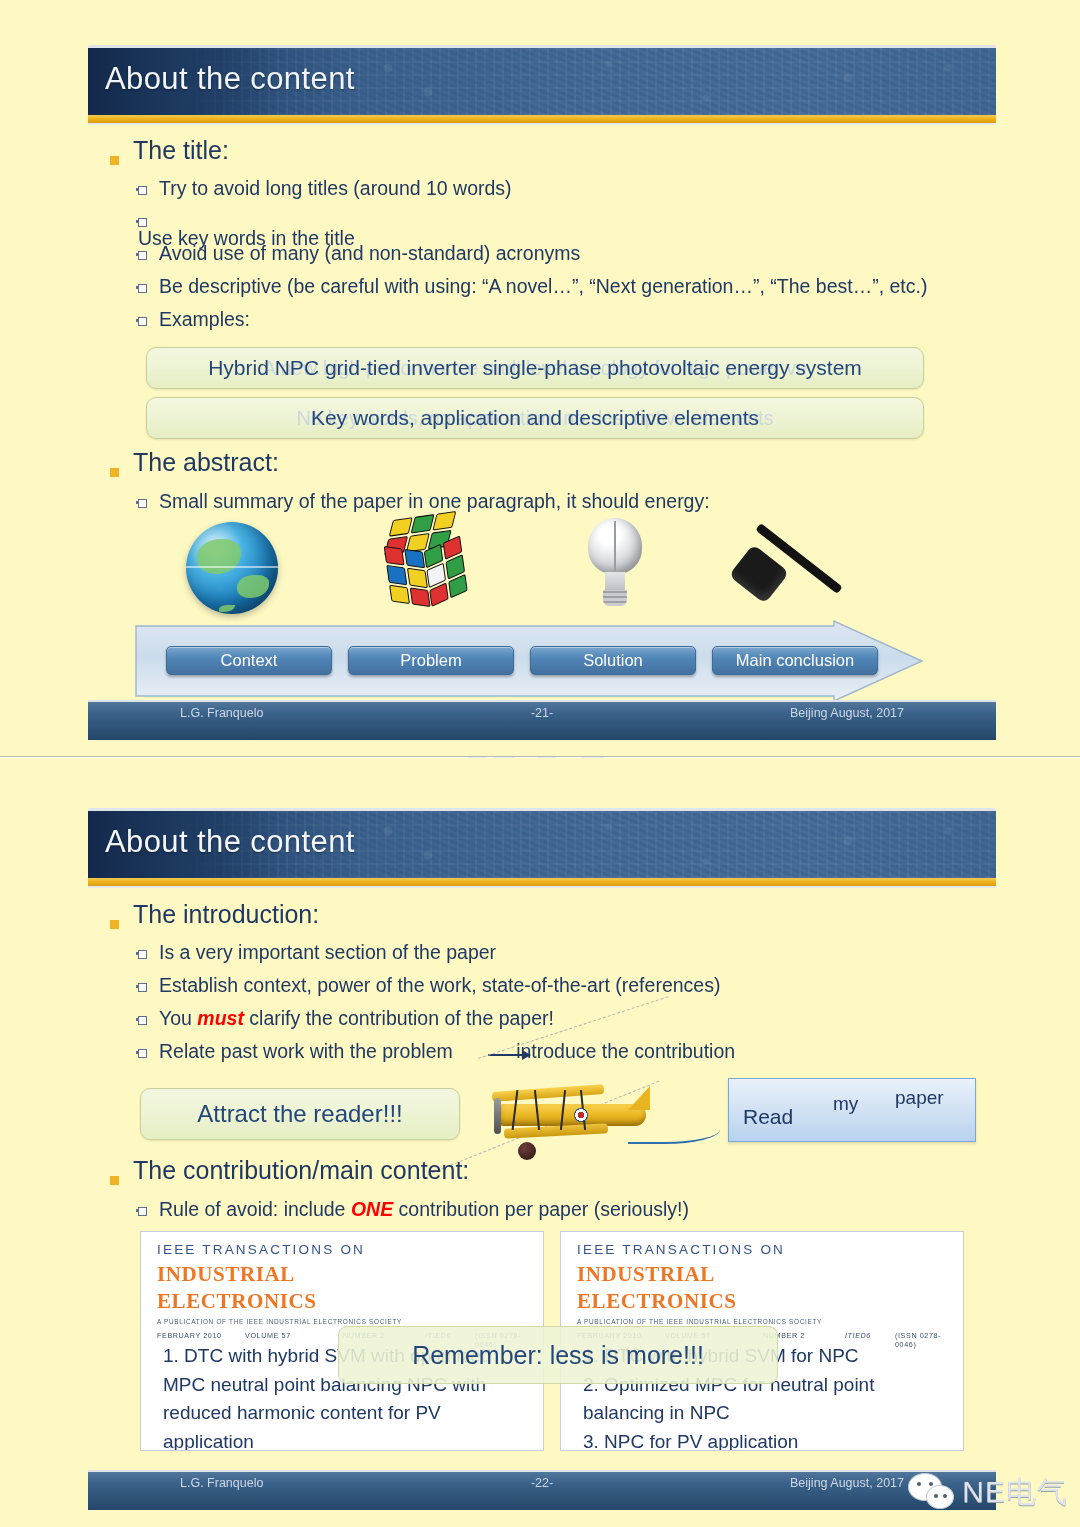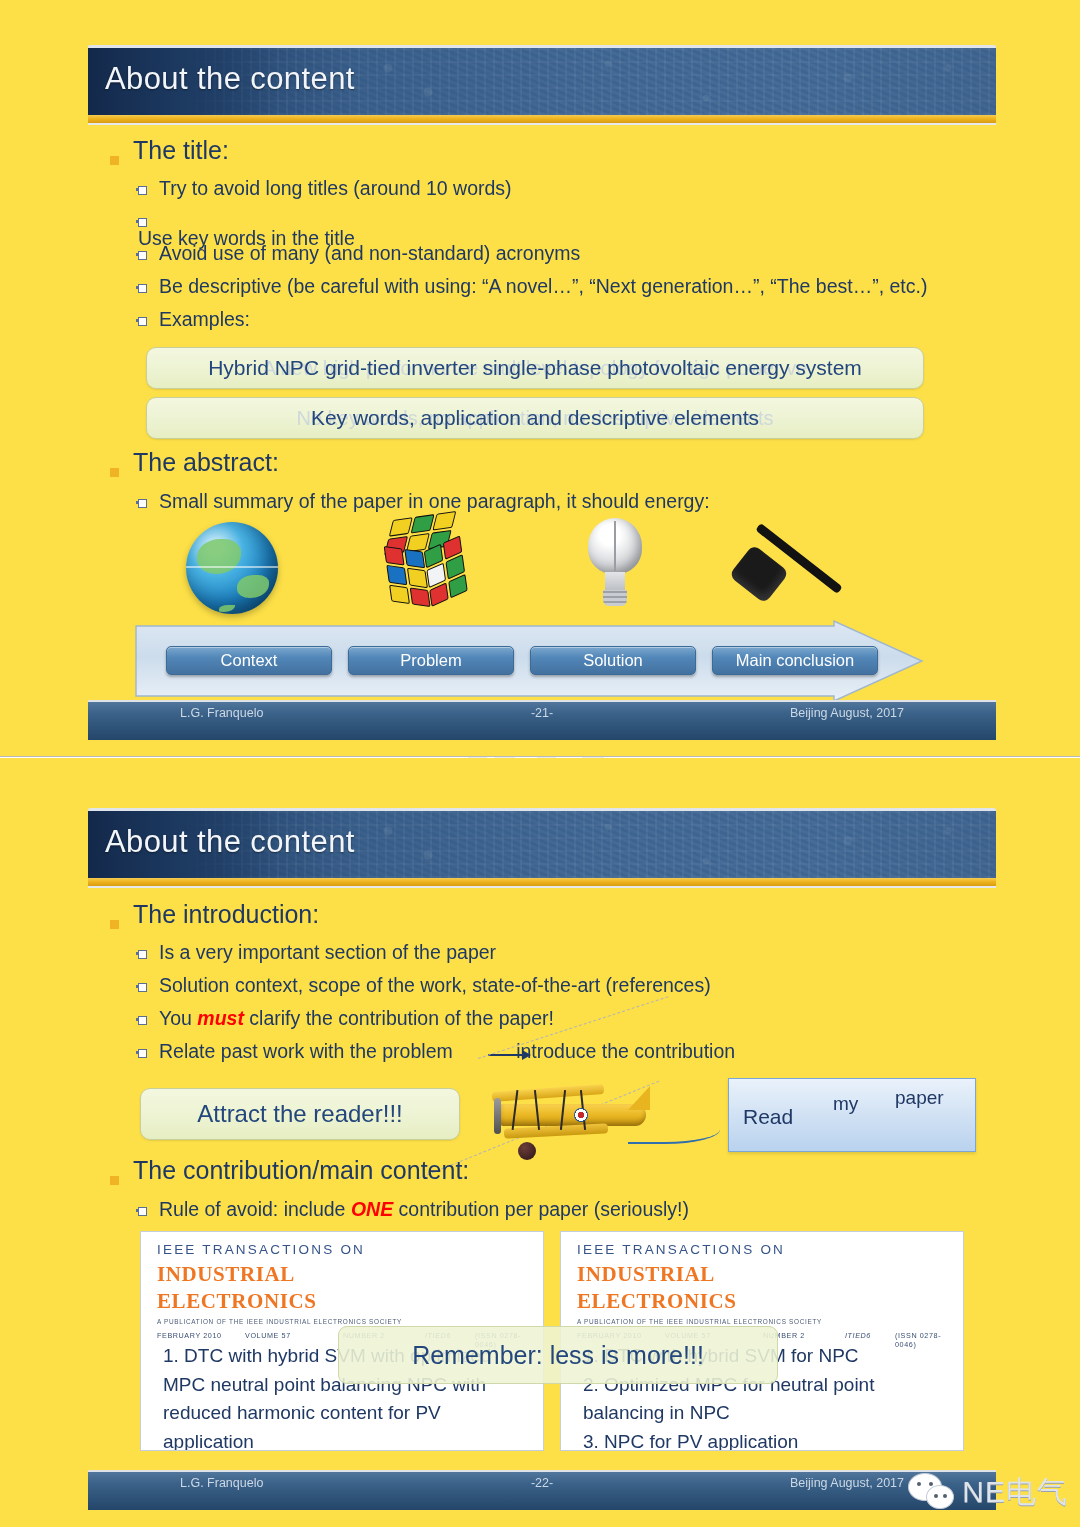--- a/index.html
+++ b/index.html
@@ -17,21 +17,21 @@
     font-size: 150px; font-weight: bold; letter-spacing: 6px;
     color: #e8edf3; line-height: 1; z-index: 1; user-select: none;
   }
   .watermark-url {
     position: absolute; left: 330px; top: 874px;
     font-size: 40px; color: #e9eef4; letter-spacing: 1px; z-index: 1;
     white-space: nowrap;
   }
 
   
-  .slide { position: absolute; left: 0; width: 1080px; background: #fde047; z-index: 2; }
+  .slide { position: absolute; left: 0; width: 1080px; background: #fef9c3; z-index: 2; }
   .slide-1 { top: 0px; height: 757px; border-bottom: 1px solid #b9b9b9; }
   .slide-2 { top: 758px; height: 769px; }
 
   .slide-inner { position: absolute; left: 88px; top: 0; width: 912px; height: 100%; }
 
   
   .titlebar {
     position: absolute; left: 0; width: 908px; height: 70px;
     background:
       linear-gradient(90deg, rgba(18,44,80,1) 0%, rgba(31,63,104,0.92) 10%,
@@ -222,21 +222,21 @@
     position:absolute; left:96px; top:40px; width:14px; height:14px; border-radius:50%;
     background: radial-gradient(circle, #c62828 0 30%, #ffffff 30% 60%, #1a4f9c 60% 100%);
   }
   .plane .cable{
     position:absolute; left:150px; top:52px; width:92px; height:24px;
     border-bottom: 2.5px solid #2f6fb0; border-right: 0;
     border-radius: 0 0 60% 0;
   }
 
   .banner {
-    position: absolute; width: 248px; height: 74px;
+    position: absolute; width: 248px; height: 64px;
     background: linear-gradient(180deg,#eaf2fb 0%, #cfe0f3 55%, #b9d2ee 100%);
     border: 1.5px solid #7ba7d6;
     box-shadow: 0 2px 3px rgba(0,0,0,.12);
   }
   .banner .w { position: absolute; color: #1f3864; }
 
   .journal {
     position: absolute; width: 404px; height: 220px; background: #ffffff;
     border: 1.5px solid #c4cedd; overflow: hidden;
   }
@@ -434,21 +434,21 @@
         <div class="sq"></div>
         <div class="txt">The introduction:</div>
       </div>
 
       <div class="lvl2" style="left:50px; top:183px;">
         <div class="sq"></div>
         <div class="txt">Is a very important section of the paper</div>
       </div>
       <div class="lvl2" style="left:50px; top:216px;">
         <div class="sq"></div>
-        <div class="txt">Solution context, scope of the work, state-of-the-art (references)</div>
+        <div class="txt">Establish context, power of the work, state-of-the-art (references)</div>
       </div>
       <div class="lvl2" style="left:50px; top:249px;">
         <div class="sq"></div>
         <div class="txt">
           <span>You </span><span class="red">must</span><span> clarify the contribution of the paper!</span>
         </div>
       </div>
       <div class="lvl2" style="left:50px; top:282px;">
         <div class="sq"></div>
         <div class="txt">

